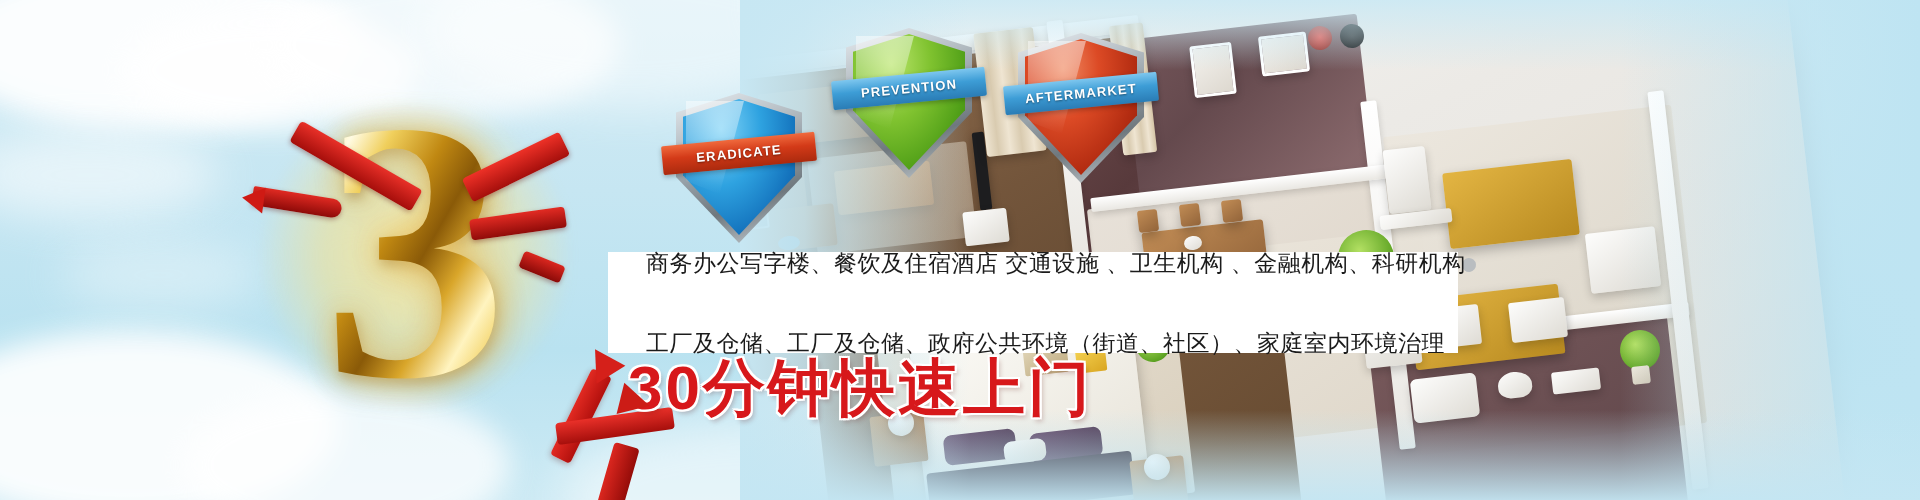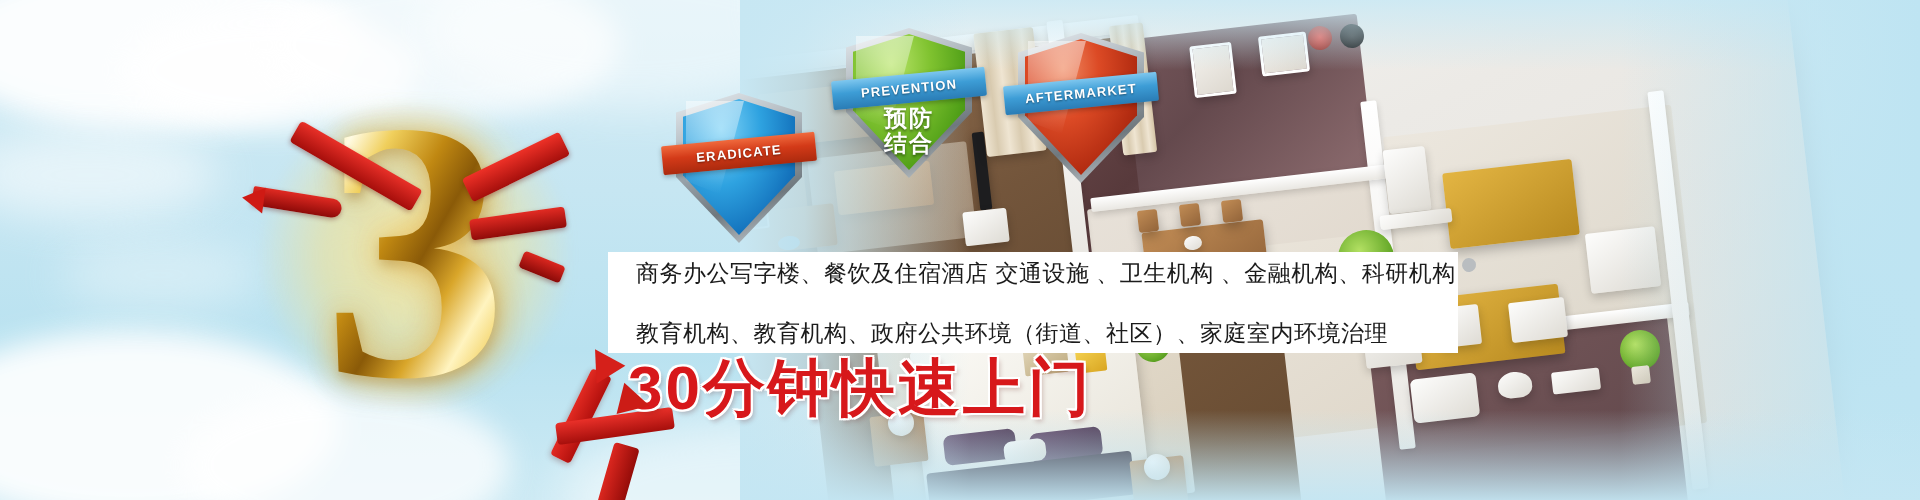--- a/index.html
+++ b/index.html
@@ -210,21 +210,21 @@
   #shield3{left:1018px;top:33px;}
 
   
   .panel{
     position:absolute;left:608px;top:252px;width:850px;height:101px;
     background:#ffffff;
     display:flex;flex-direction:column;justify-content:center;
     padding:0 0 0 20px;box-sizing:border-box;
   }
   .panel p{
-    margin:8px;color:#1b1b1b;
+    margin:18px;color:#1b1b1b;
     font-family:"Liberation Sans","DejaVu Sans",sans-serif;
     font-size:23px;line-height:44px;letter-spacing:.5px;white-space:nowrap;
   }
 
   
   .headline{
     position:absolute;left:628px;top:352px;
     font-family:"Liberation Sans","DejaVu Sans",sans-serif;
     font-weight:700;font-size:62px;line-height:72px;letter-spacing:3px;
     color:#d7181b;white-space:nowrap;
@@ -366,37 +366,33 @@
     </div>
   </div>
 
   <div class="shield sh-green" id="shield2">
     <div class="rim"></div>
     <div class="face"></div>
     <div class="gloss"></div>
     <div class="banner-band band-blue">
       <span>PREVENTION</span>
     </div>
-    <div class="sh-cn">
-      <div>预防</div>
-      <div>结合</div>
-    </div>
   </div>
 
   <div class="shield sh-red" id="shield3">
     <div class="rim"></div>
     <div class="face"></div>
     <div class="gloss"></div>
     <div class="banner-band band-blue">
       <span>AFTERMARKET</span>
     </div>
   </div>
 
   <div class="panel">
     <p>商务办公写字楼、餐饮及住宿酒店 交通设施 、卫生机构 、金融机构、科研机构</p>
-    <p>教育机构、教育机构、政府公共环境（街道、社区）、家庭室内环境治理</p>
+    <p>工厂及仓储、工厂及仓储、政府公共环境（街道、社区）、家庭室内环境治理</p>
   </div>
 
   <div class="headline">30分钟快速上门</div>
 
   <div class="ar-tip"></div>
 
 </div>
 
 </body></html>

